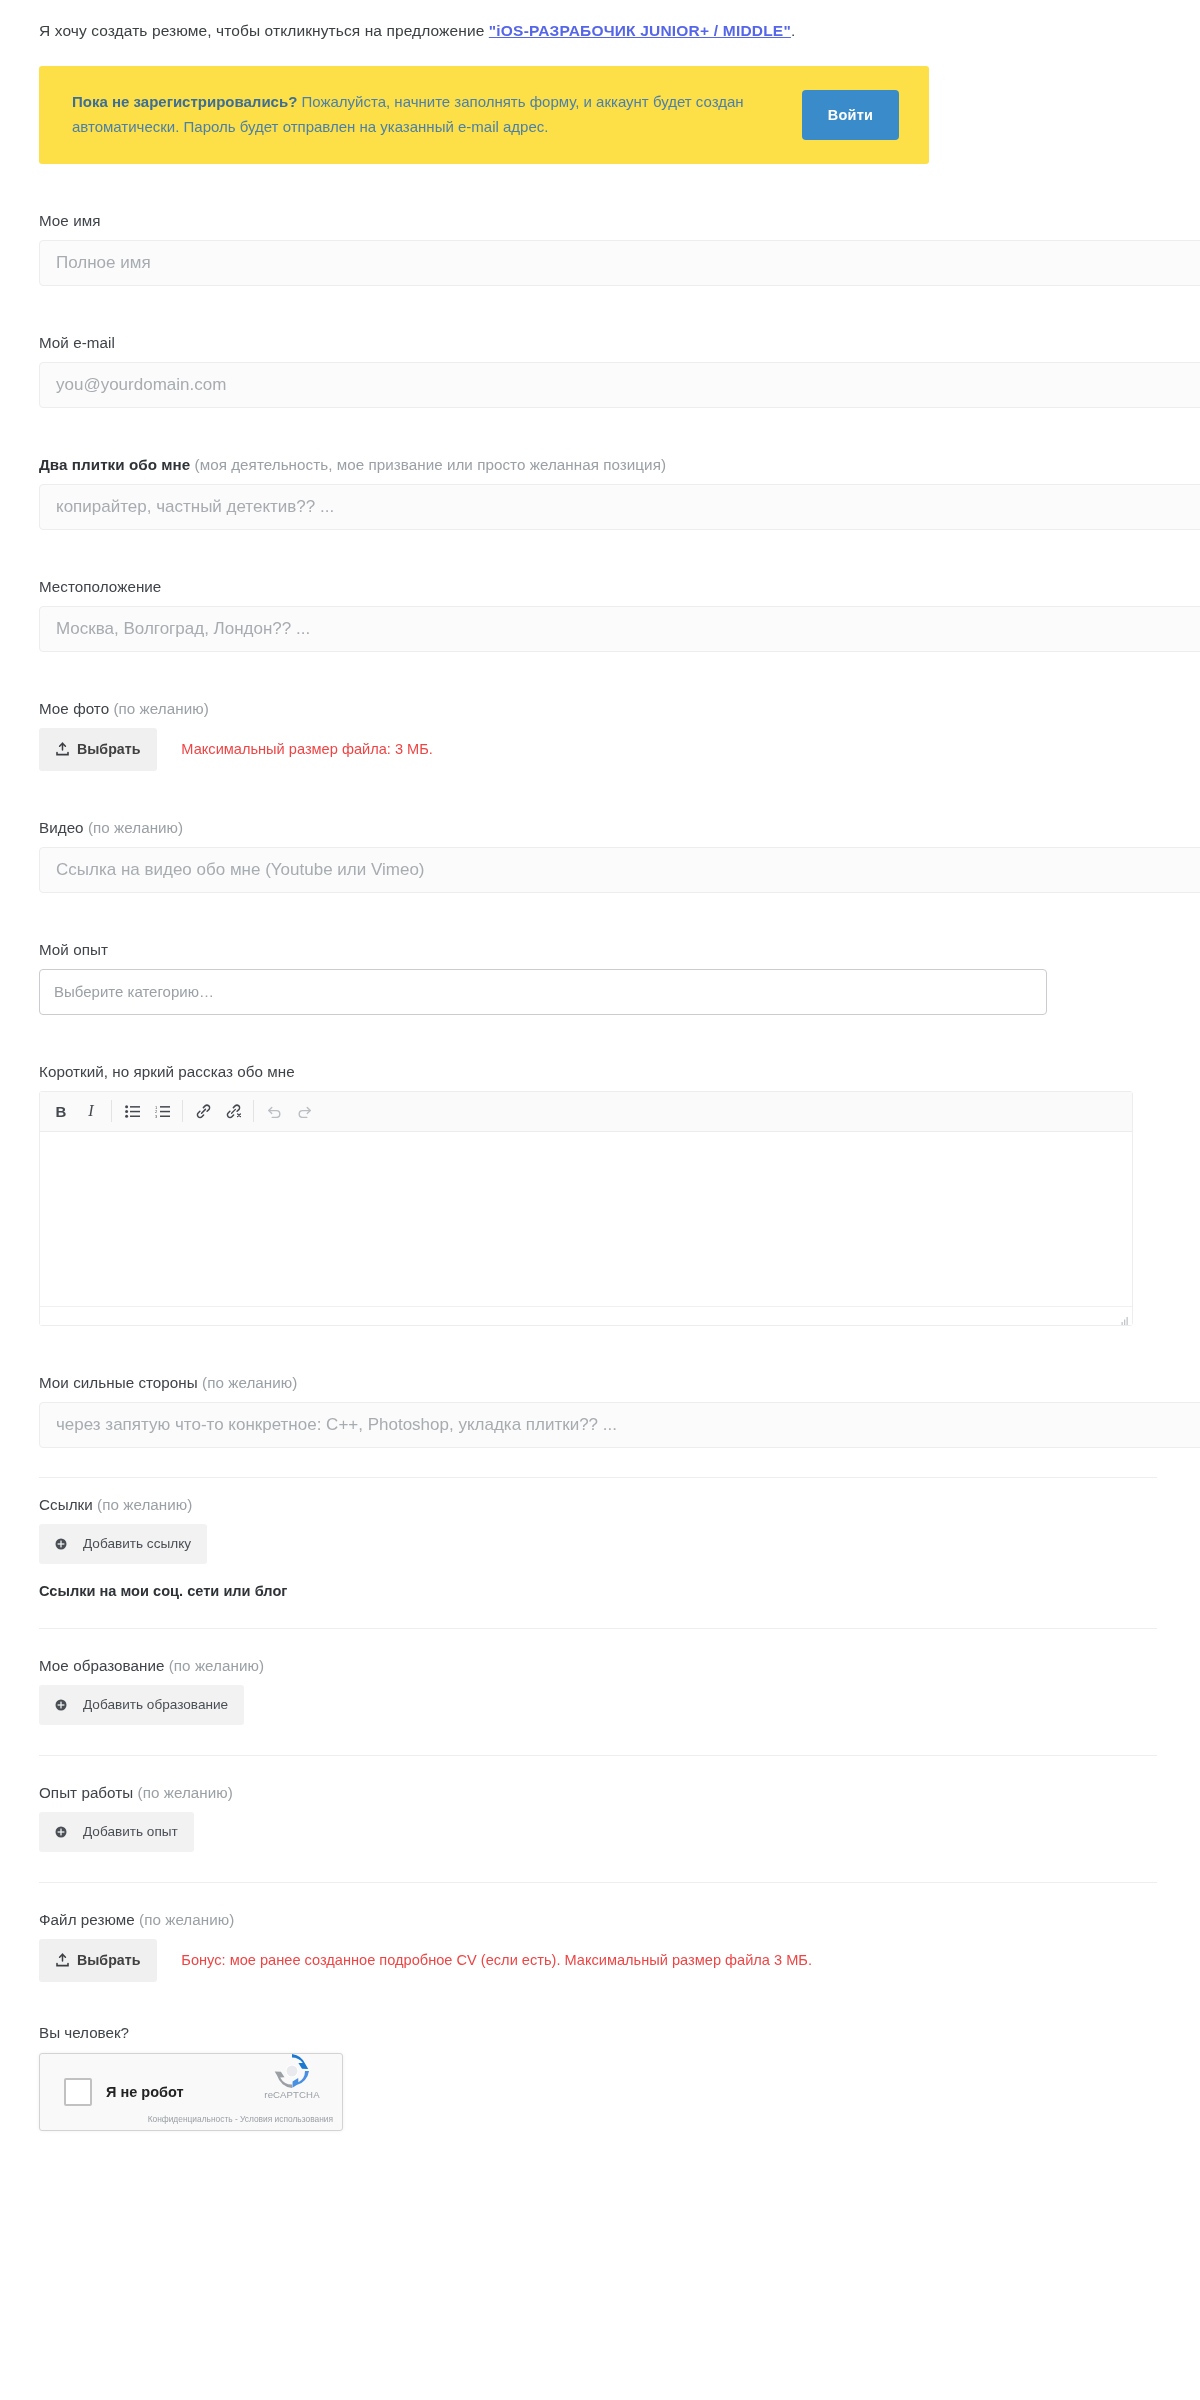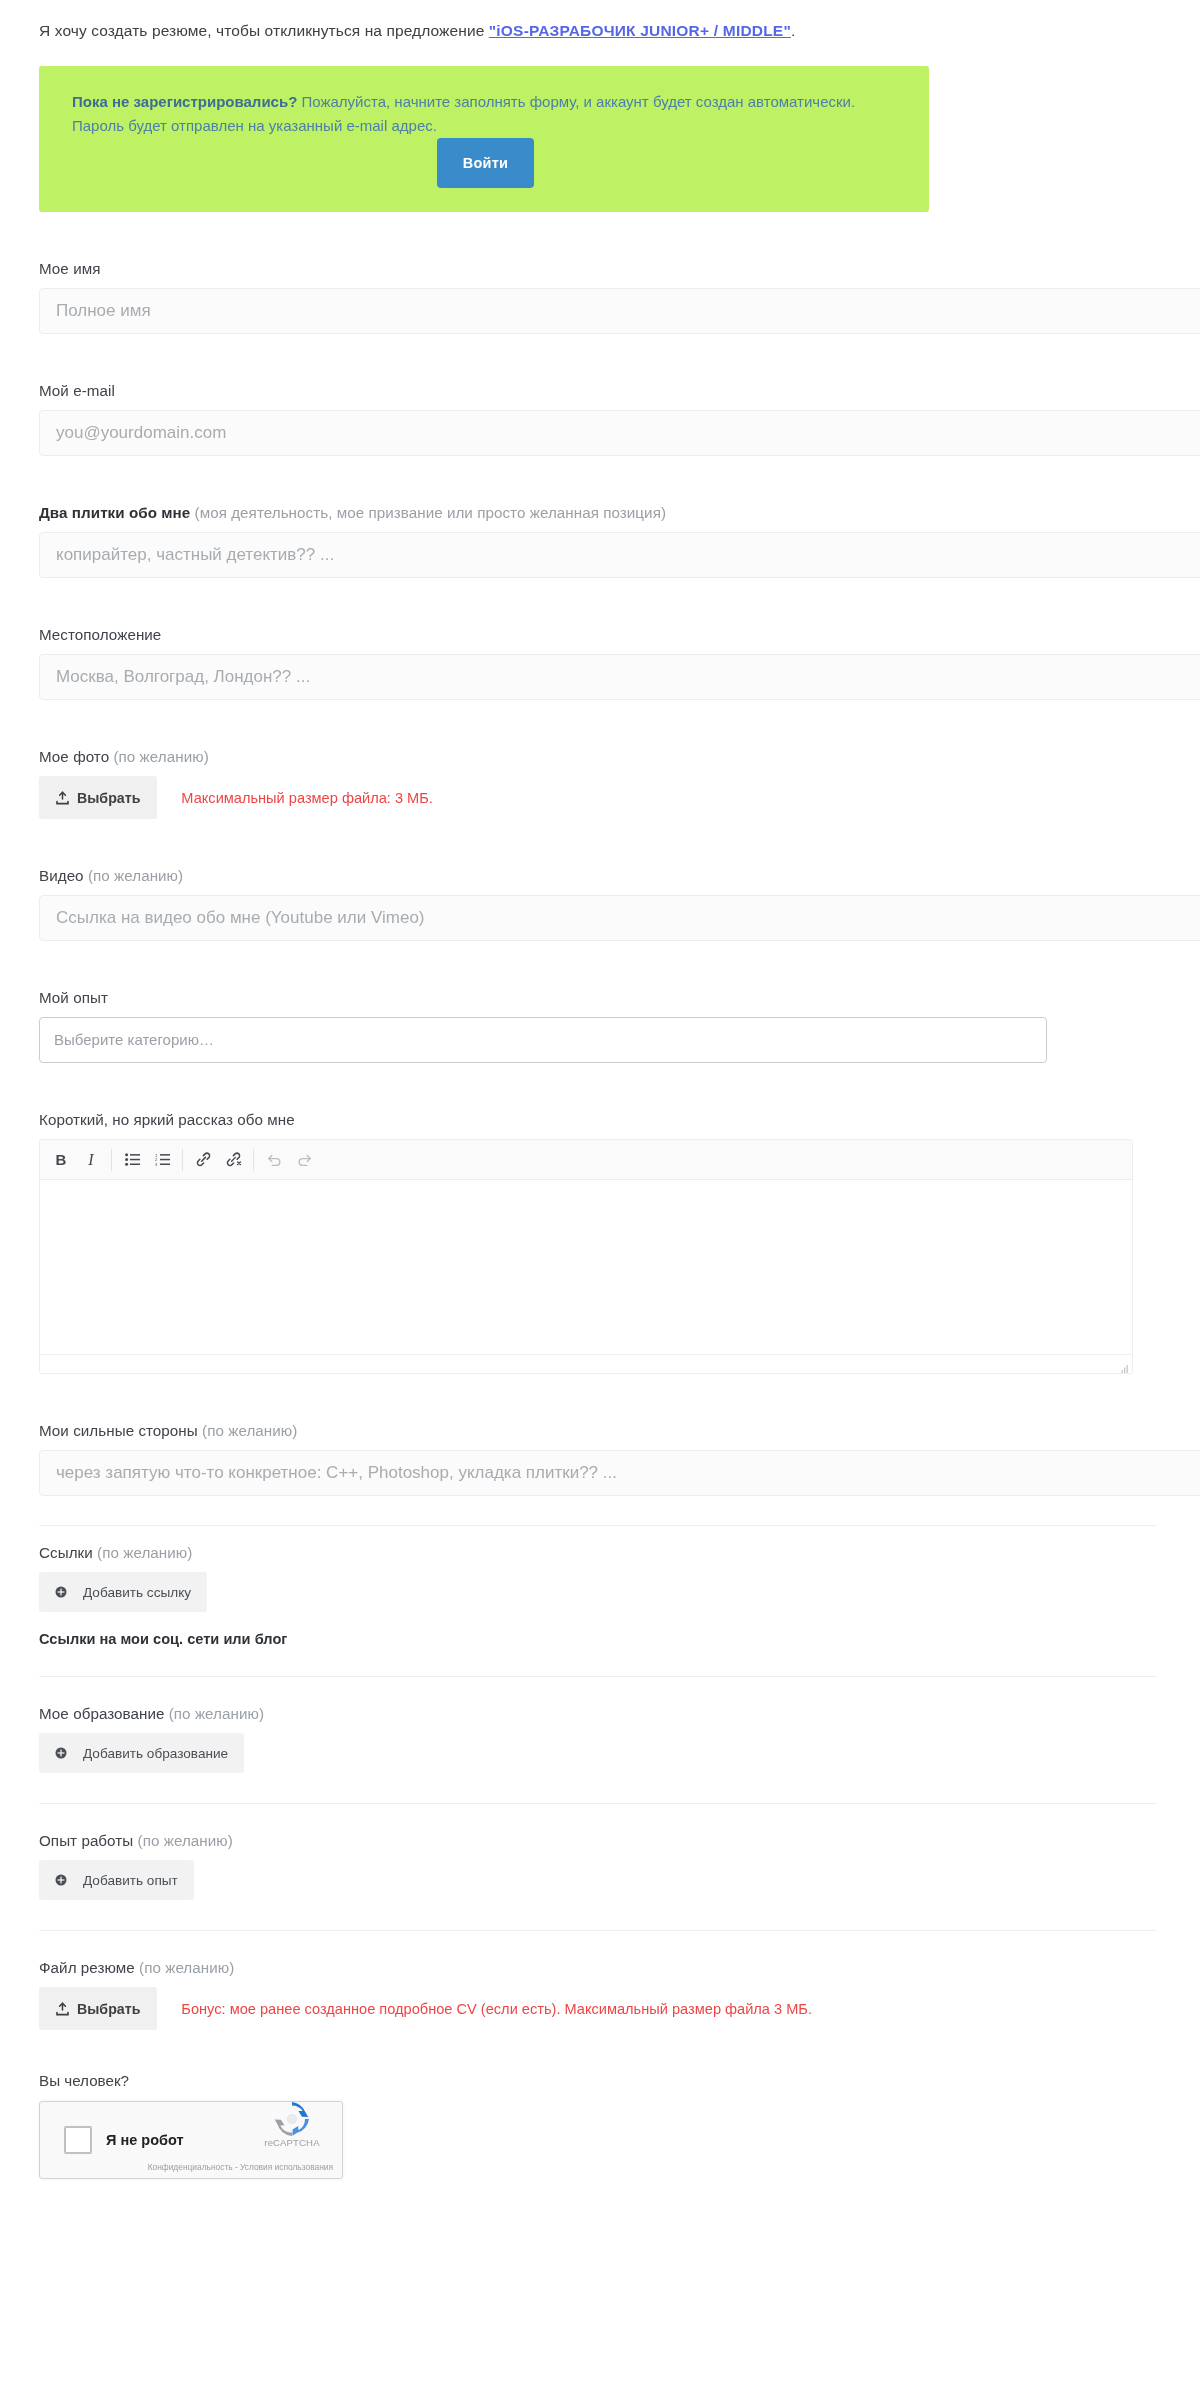--- a/index.html
+++ b/index.html
@@ -30,28 +30,27 @@
   .intro .vacancy {
     color: #5566e8;
     font-weight: 700;
     letter-spacing: 0.2px;
   }
 
   
   .alert {
     margin: 24px 0 0 23px;
     width: 890px;
-    background: #bef264;
+    background: #fde047;
     border-radius: 3px;
     display: flex;
     align-items: center;
     justify-content: space-between;
     padding: 24px 30px 24px 33px;
     min-height: 95px;
-    flex-direction: column;
   }
   .alert-text {
     font-size: 15px;
     line-height: 1.62;
     color: #4d80a8;
     max-width: 850px;
   }
   .alert-text b { color: #3d6e96; font-weight: 700; }
   .alert-btn {
     background: #3a8bc9;

